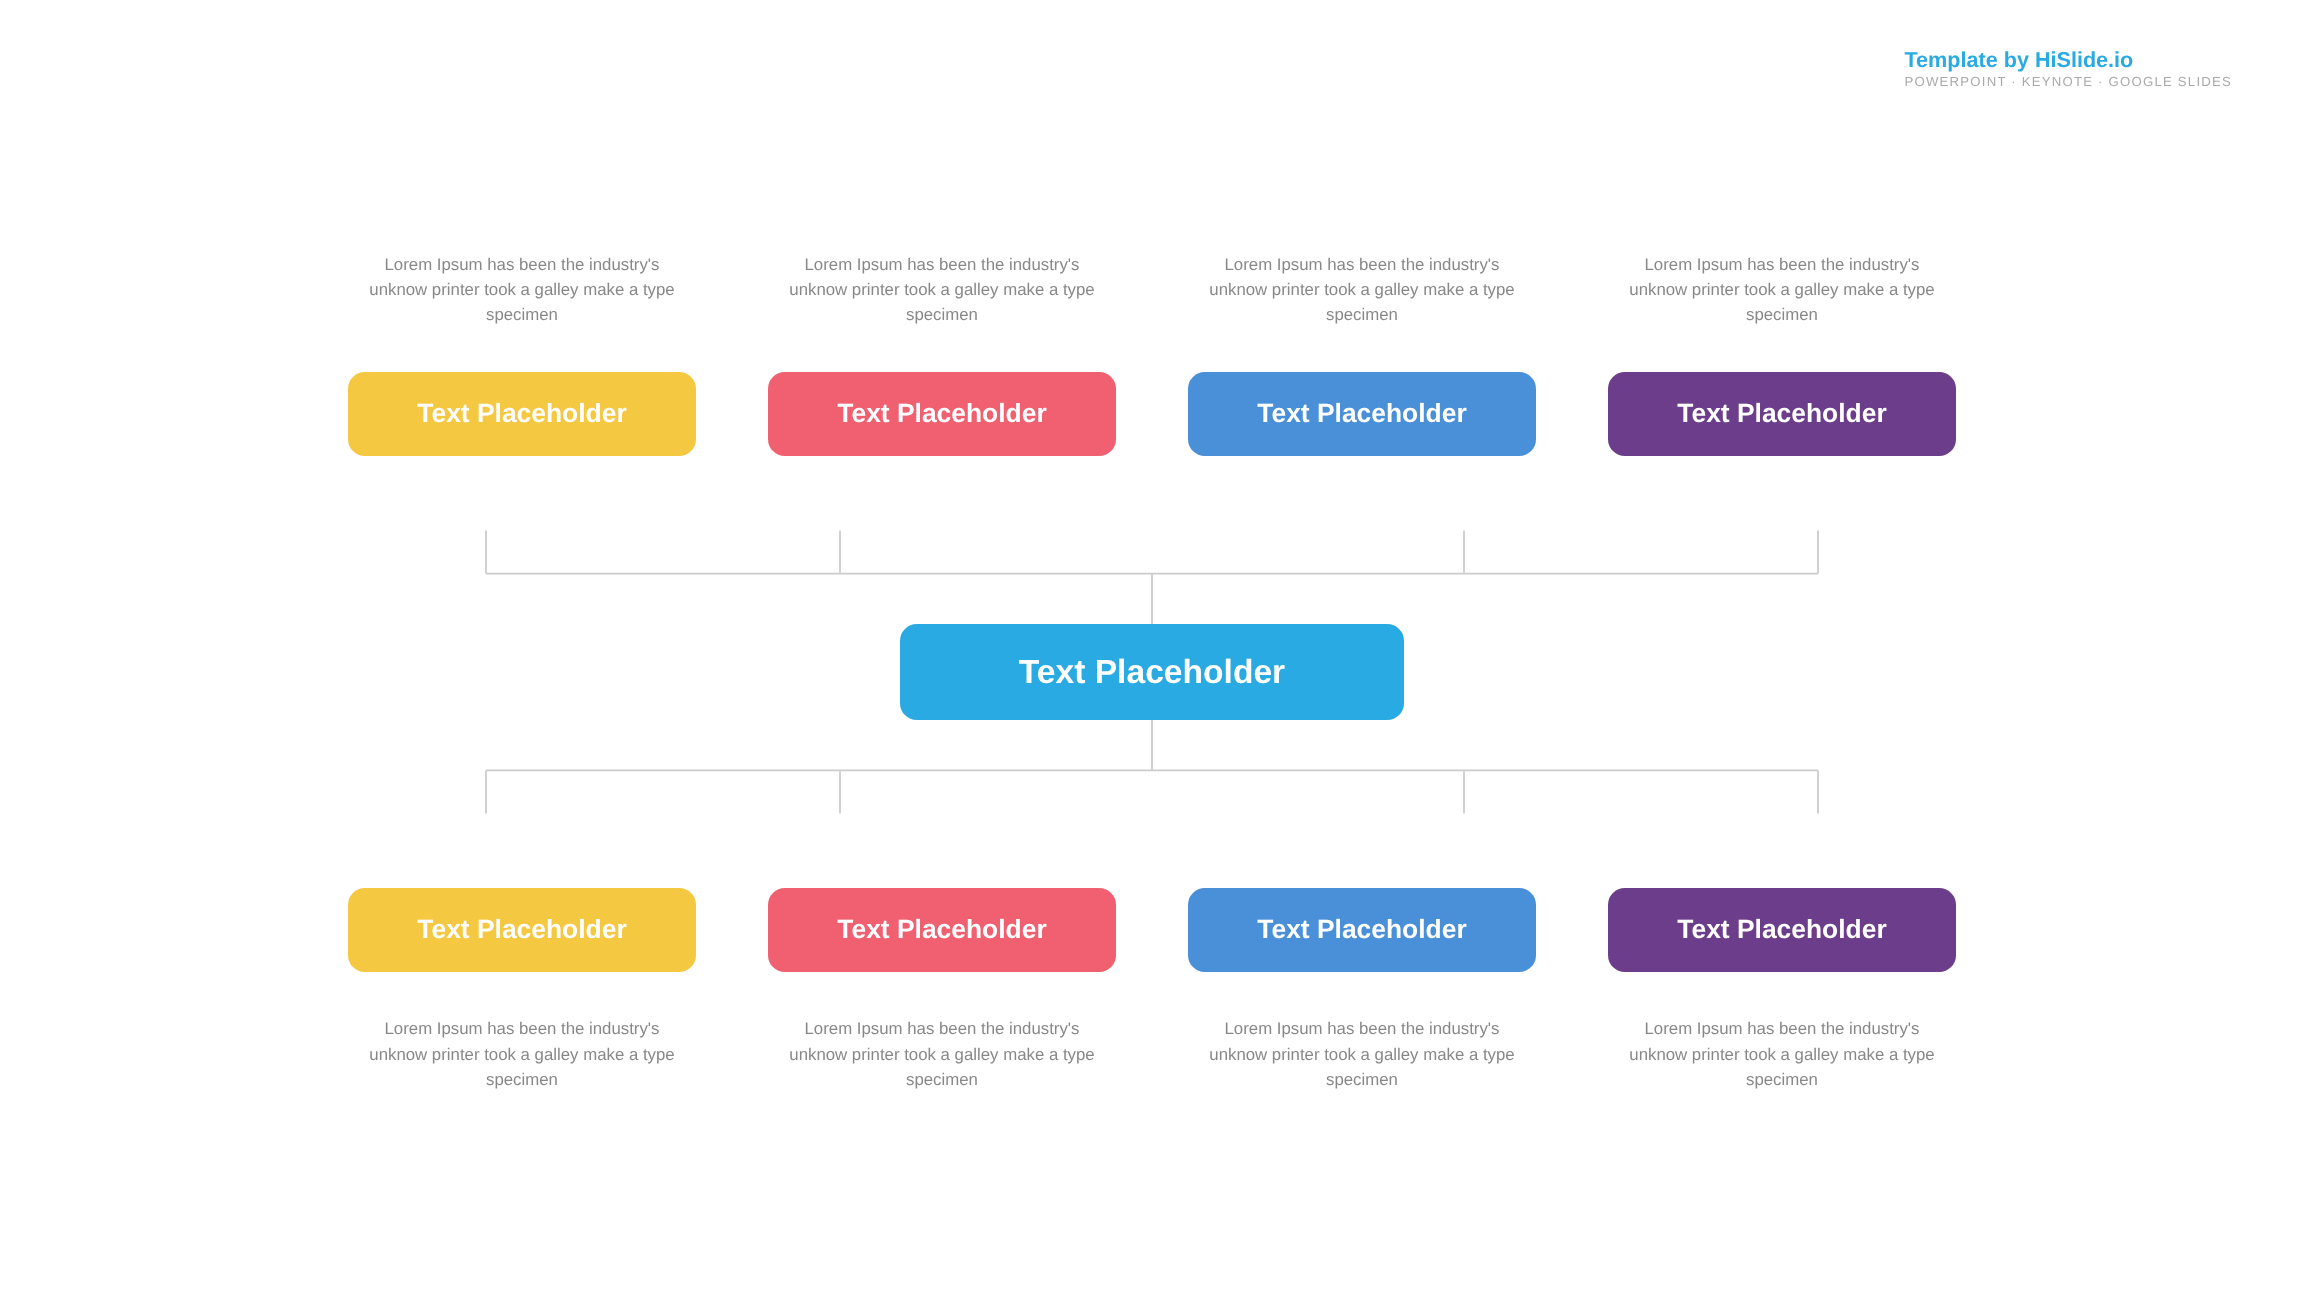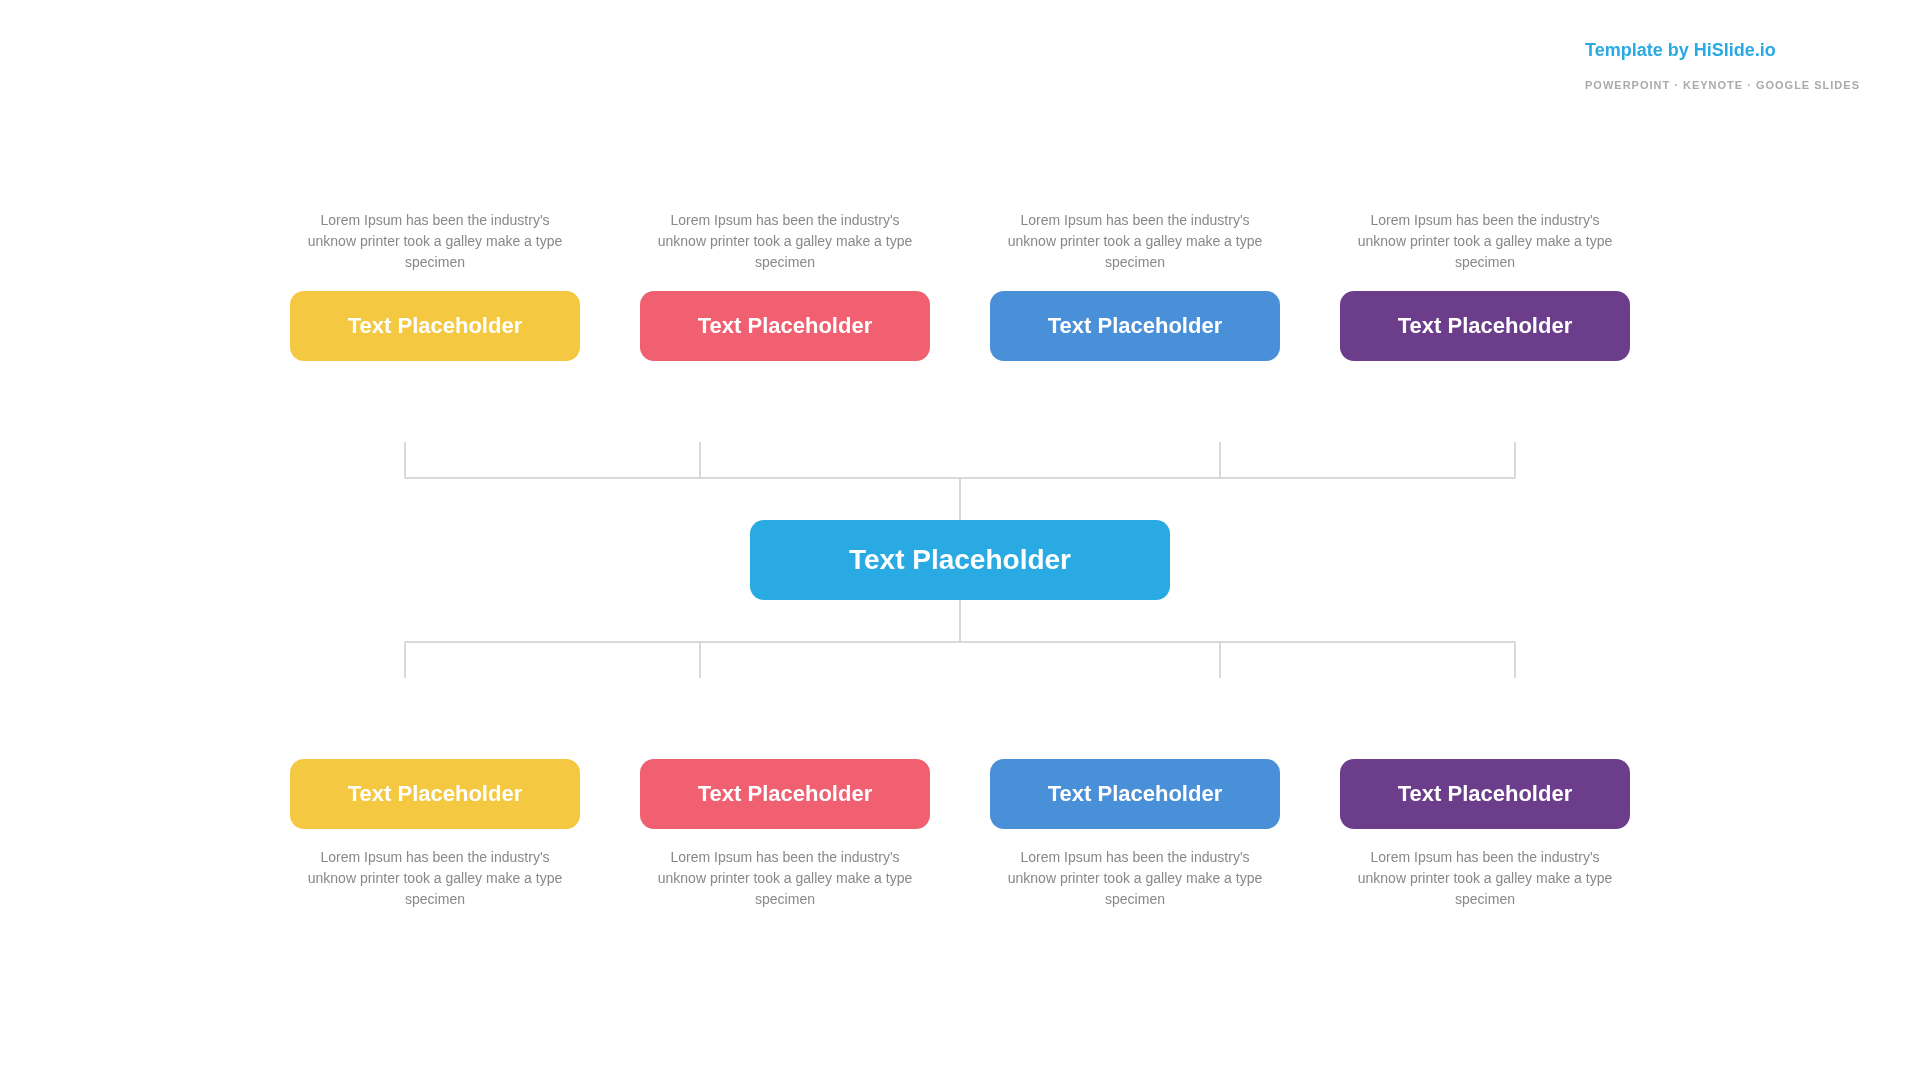--- a/index.html
+++ b/index.html
@@ -25,22 +25,21 @@
     }
     .branding-line1 span {
       color: #29aae2;
       font-weight: bold;
     }
     .branding-line2 {
       font-size: 11px;
       color: #aaa;
       letter-spacing: 1px;
       text-transform: uppercase;
-      margin-top: 18px;
-      font-weight: bold;
+      margin-top: 2px;
     }
 
     
     .diagram {
       position: absolute;
       top: 120px;
       left: 0;
       right: 0;
       bottom: 80px;
       display: flex;
@@ -126,20 +125,21 @@
       left: 50%;
       transform: translate(-50%, -50%);
       z-index: 10;
     }
 
     .top-node-item {
       display: flex;
       flex-direction: column;
       align-items: center;
       width: 290px;
+      gap: 19px;
     }
 
     .top-node-text {
       font-size: 14px;
       color: #888;
       text-align: center;
       line-height: 1.5;
       width: 260px;
       margin-bottom: 18px;
     }

